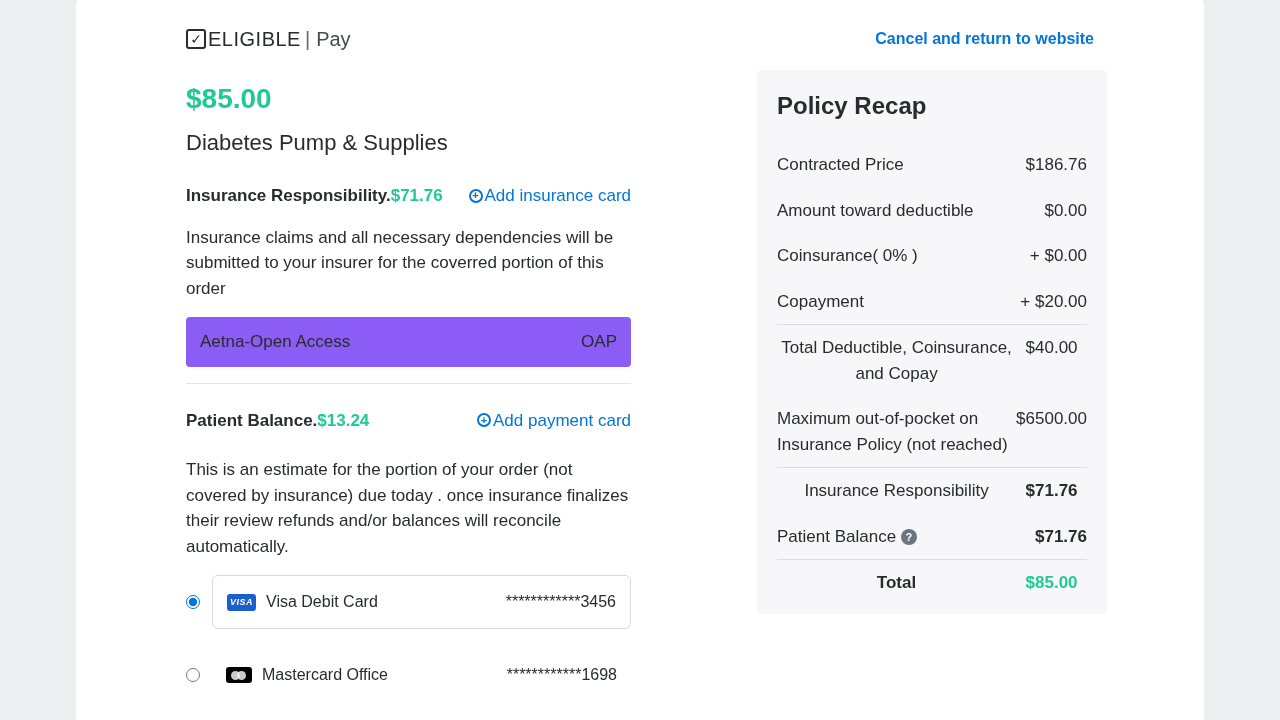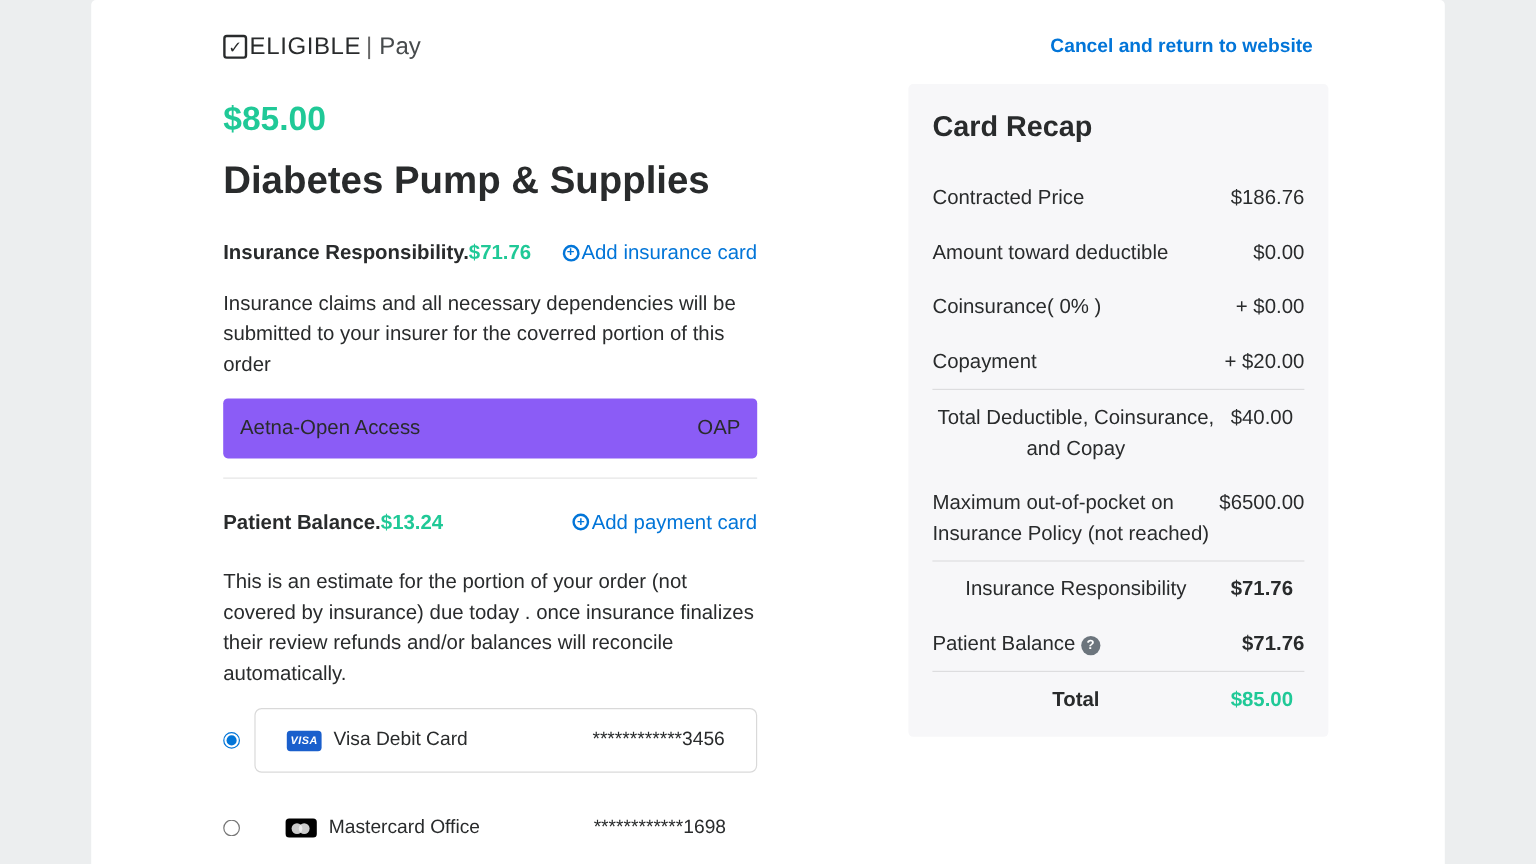--- a/index.html
+++ b/index.html
@@ -61,22 +61,22 @@
   .left-col { flex: 0 0 445px; }
   .right-col { flex: 0 0 350px; }
 
   .price {
     color: #20c997;
     font-weight: 700;
     font-size: 28px;
     margin-top: 8px;
   }
   .product-title {
-    font-weight: 700;
-    font-size: 32px;
+    font-weight: 400;
+    font-size: 22px;
     margin-top: 6px;
     margin-bottom: 24px;
   }
   .section-line {
     display: flex;
     justify-content: space-between;
     align-items: center;
     font-size: 17px;
   }
   .section-line .label-strong { font-weight: 700; }
@@ -125,21 +125,21 @@
     gap: 12px;
     margin-bottom: 20px;
   }
   .card-option input[type="radio"] { width: 14px; height: 14px; accent-color: #0275d8; }
   .card-option.selected input[type="radio"] { accent-color: #0275d8; }
   .card-box {
     flex: 1;
     display: flex;
     justify-content: space-between;
     align-items: center;
-    padding: 14px 26px;
+    padding: 14px 14px;
     border-radius: 6px;
     font-size: 16px;
     color: #292b2c;
   }
   .card-box.bordered { border: 1px solid rgba(0,0,0,0.15); }
   .card-name { display: inline-flex; align-items: center; gap: 10px; }
   .visa-badge {
     background: #1a5fcc;
     color: #fff;
     font-size: 9px;
@@ -273,21 +273,21 @@
             <span>Mastercard Office</span>
           </span>
           <span>************1698</span>
         </div>
       </div>
 
     </div>
 
     <div class="right-col">
       <div class="recap">
-        <h2>Card Recap</h2>
+        <h2>Policy Recap</h2>
         <table class="recap-table">
           <tbody>
               <tr>
             <td>Contracted Price</td>
             <td class="val">$186.76</td>
           </tr>
           <tr>
             <td>Amount toward deductible</td>
             <td class="val">$0.00</td>
           </tr>

